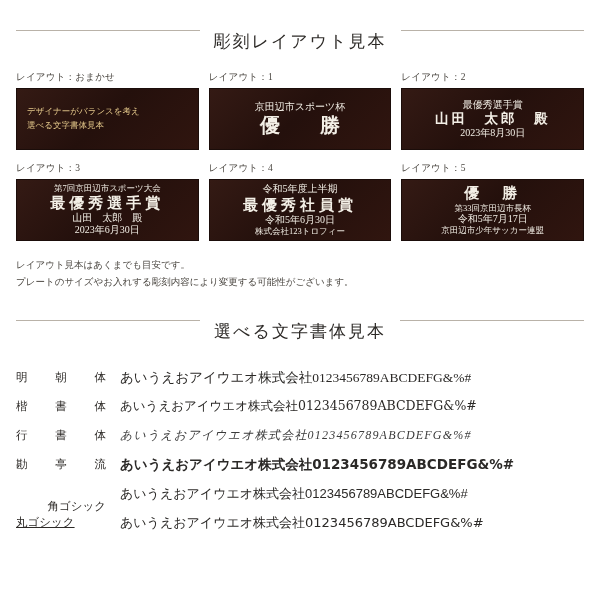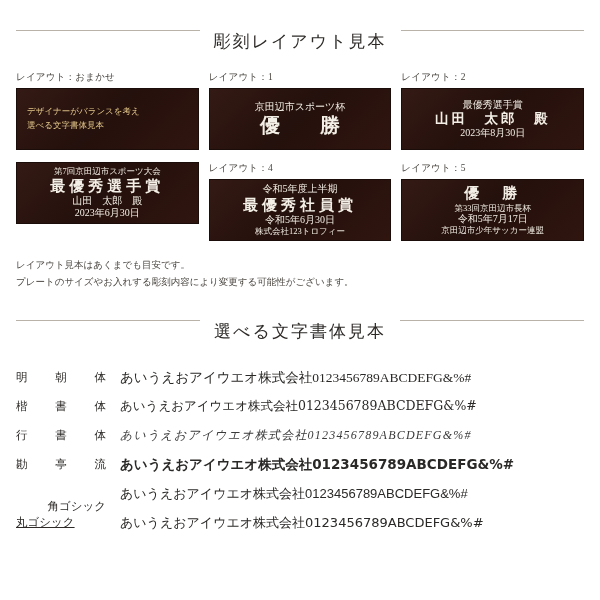--- a/index.html
+++ b/index.html
@@ -175,20 +175,21 @@
       </div>
       <div>
         <div class="cell-label">レイアウト：2</div>
         <div class="plate">
           <span class="ln mid">最優秀選手賞</span>
           <span class="ln name">山田　太郎　殿</span>
           <span class="ln tiny">2023年8月30日</span>
         </div>
       </div>
       <div>
+        <div class="cell-label">レイアウト：3</div>
         <div class="plate">
           <span class="ln small">第7回京田辺市スポーツ大会</span>
           <span class="ln big">最優秀選手賞</span>
           <span class="ln mid">山田　太郎　殿</span>
           <span class="ln tiny">2023年6月30日</span>
         </div>
       </div>
       <div>
         <div class="cell-label">レイアウト：4</div>
         <div class="plate">

